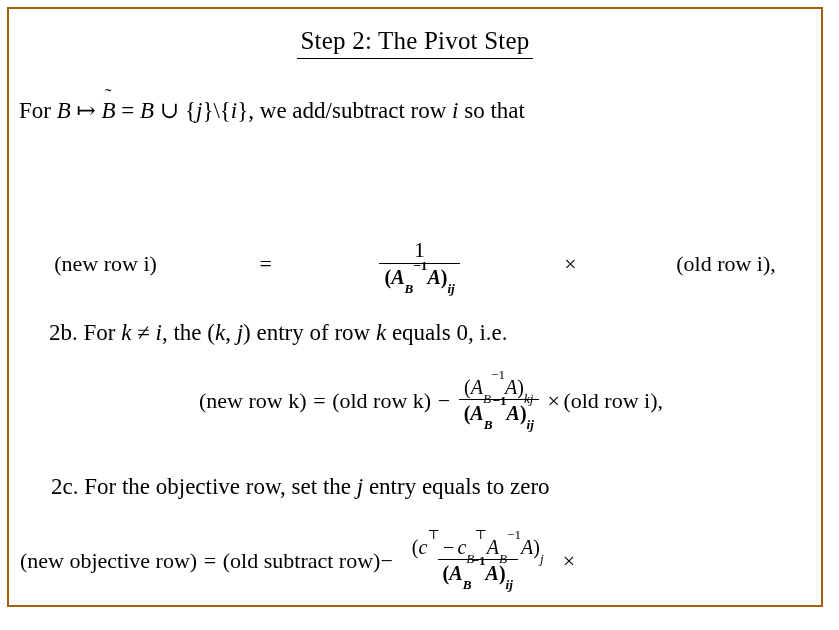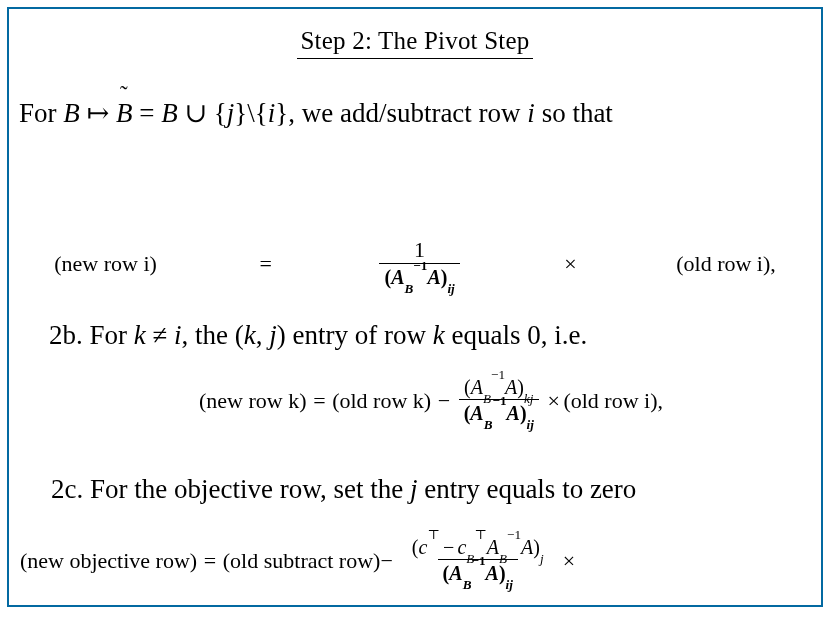--- a/index.html
+++ b/index.html
@@ -13,21 +13,21 @@
     font-family: "Liberation Serif", "DejaVu Serif", serif;
     color: #000000;
     overflow: hidden;
   }
   .slide-frame {
     position: absolute;
     left: 7px;
     top: 7px;
     width: 816px;
     height: 600px;
-    border: 2px solid #0369a1;
+    border: 2px solid #a16207;
     background: #ffffff;
     box-sizing: border-box;
   }
   .slide-inner {
     position: relative;
     width: 100%;
     height: 100%;
   }
 
   
@@ -43,21 +43,21 @@
     font-size: 25px;
     letter-spacing: 0.2px;
     border-bottom: 1.6px solid #000;
     padding: 0 4px 3px 4px;
     white-space: nowrap;
   }
 
   
   .line {
     position: absolute;
-    font-size: 27px;
+    font-size: 23px;
     white-space: nowrap;
     line-height: 1.15;
   }
   .intro-line { top: 89px; left: 10px; }
   .item-2a   { top: 160px; left: 40px; }
   .item-2b   { top: 311px; left: 40px; }
   .item-2c   { top: 465px; left: 42px; }
 
   .mi { font-style: italic; font-family: "Liberation Serif", "DejaVu Serif", serif; }
   .op { font-style: normal; }

